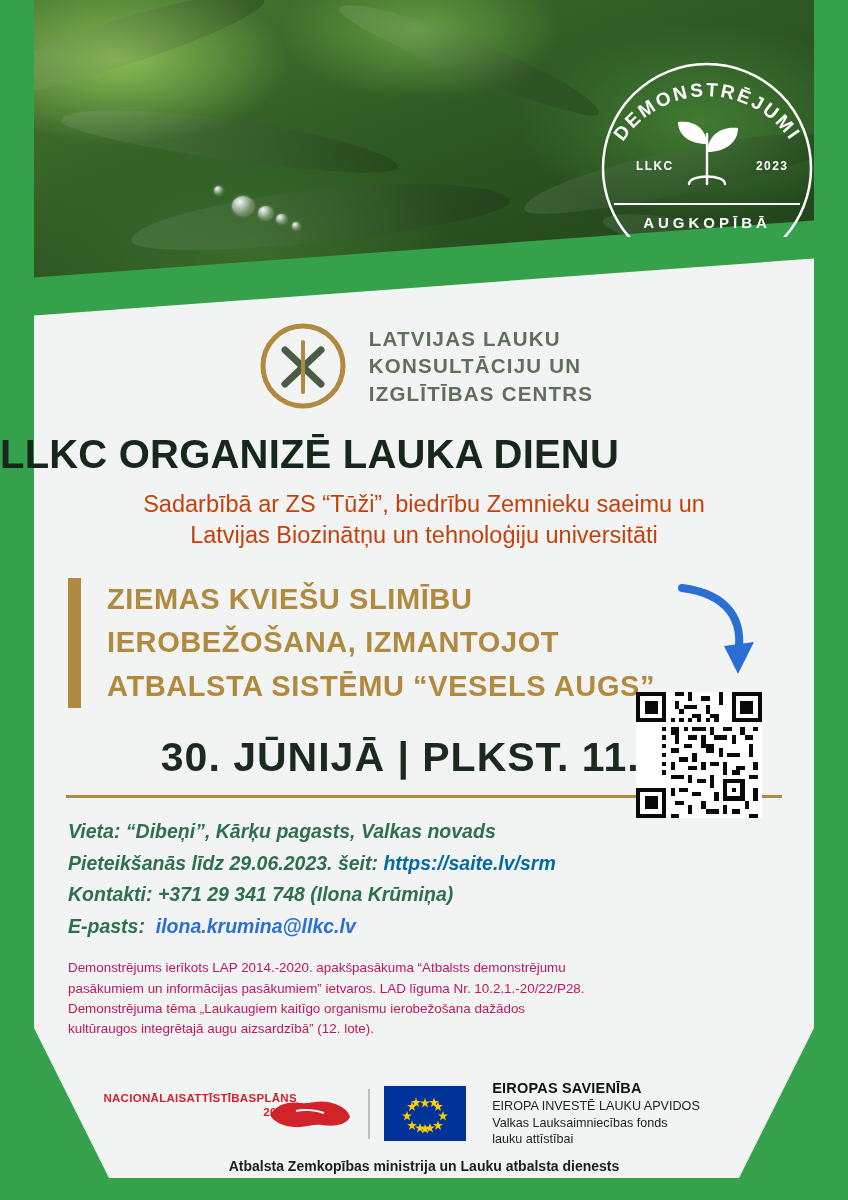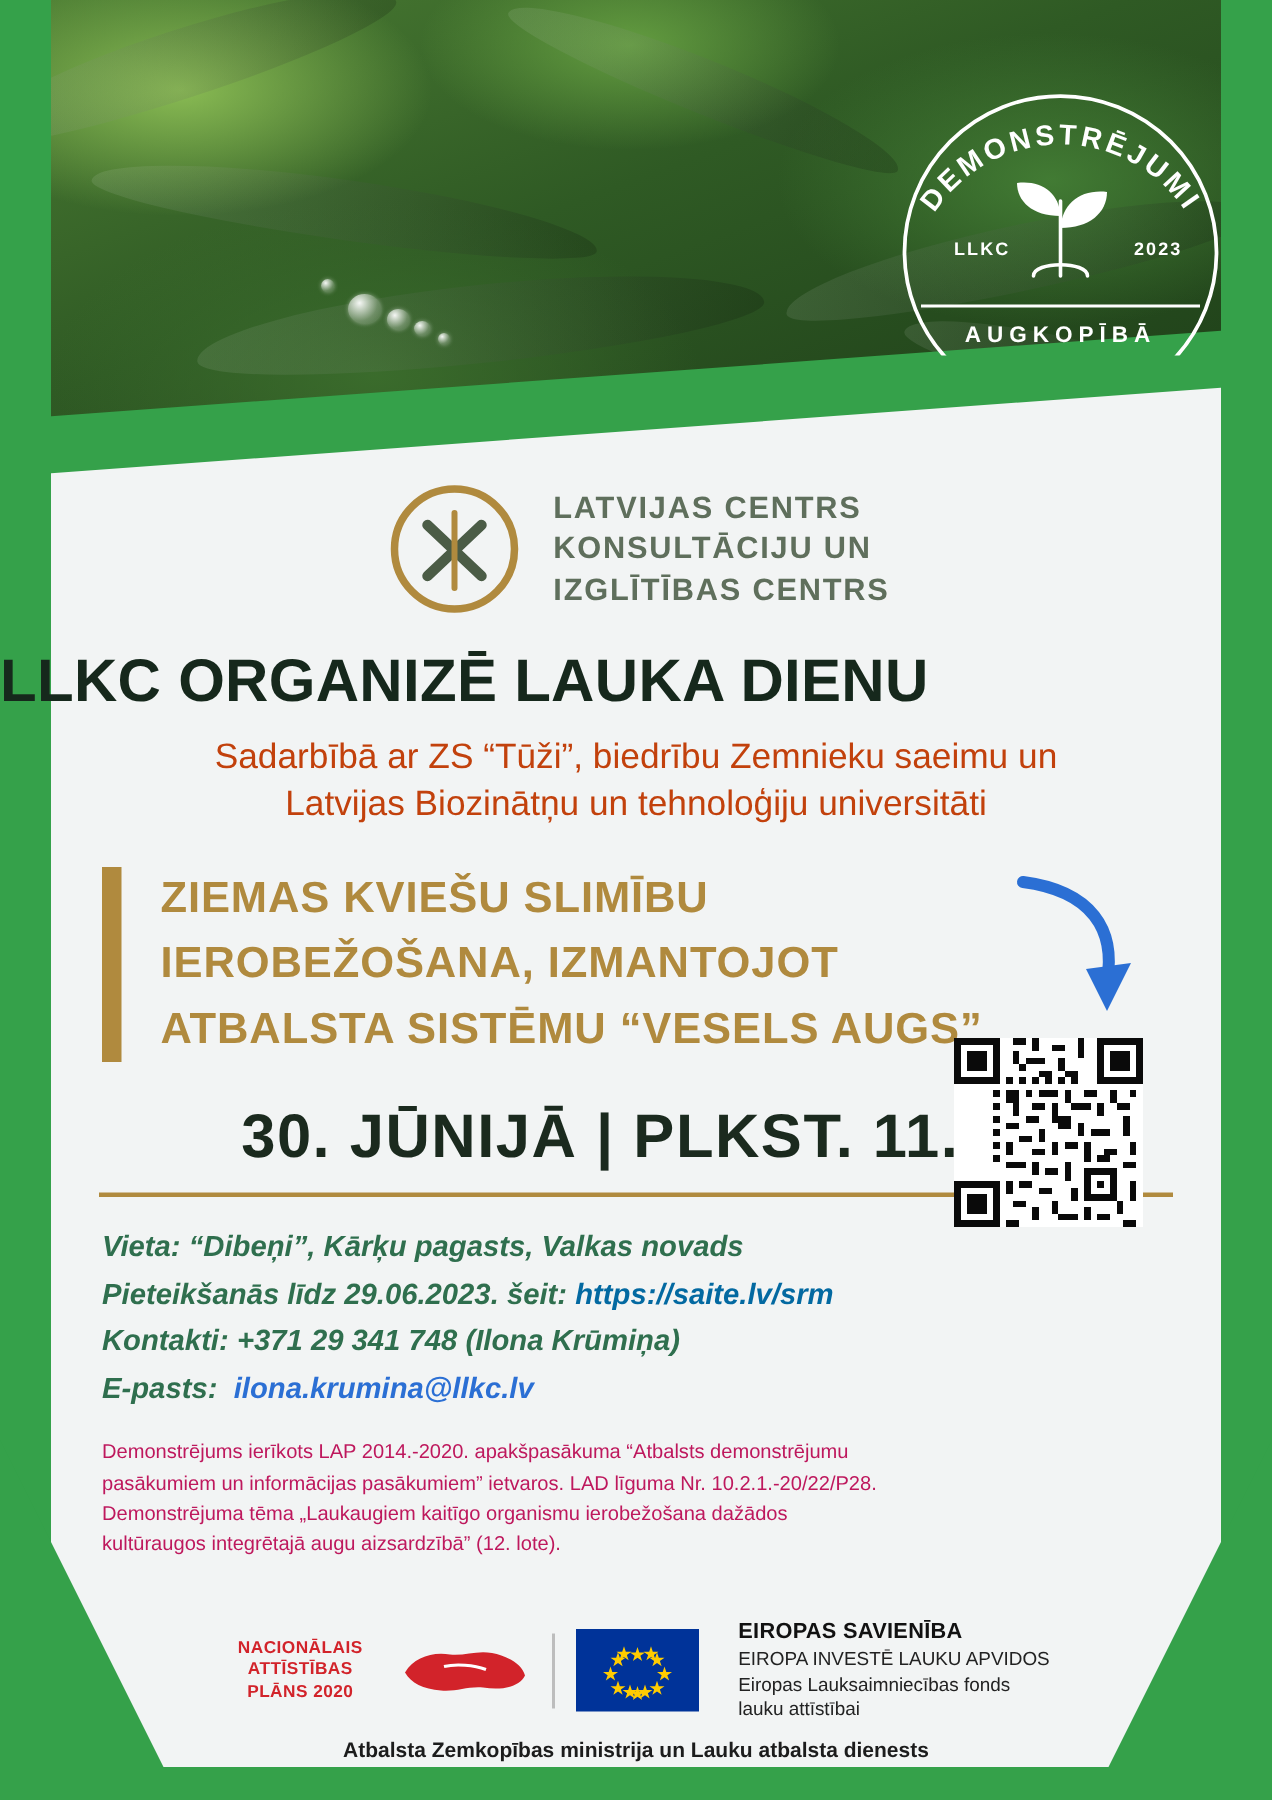--- a/index.html
+++ b/index.html
@@ -140,21 +140,21 @@
   .footer{
     position:absolute;left:0;bottom:26px;width:848px;z-index:6;
   }
   .logorow{
     display:flex;align-items:center;justify-content:center;gap:14px;
     margin-bottom:10px;
   }
   .nap{
     width:104px;height:46px;border:none;color:#d2232a;
     font-weight:bold;font-size:11.5px;line-height:1.25;text-align:center;
-    display:flex;flex-direction:column;justify-content:center;
+    display:flex;flex-direction:row;justify-content:center;
     letter-spacing:.3px;
   }
   .lvmap{width:88px;height:46px;}
   .divider{width:2px;height:50px;background:#bdbdbd;}
   .eu{display:flex;align-items:center;gap:26px;}
   .euflag{
     width:82px;height:55px;background:#003399;position:relative;flex:none;
   }
   .eutext{font-size:12.6px;line-height:1.32;color:#222;}
   .eutext .b{font-weight:bold;font-size:14.5px;color:#111;letter-spacing:.2px;}
@@ -216,21 +216,21 @@
         <circle cx="48" cy="44" r="40" fill="none" stroke="#b08a3e" stroke-width="5"></circle>
         <g stroke="#4b5c46" stroke-width="7" stroke-linecap="round">
           <line x1="30" y1="28" x2="66" y2="62"></line>
           <line x1="66" y1="28" x2="30" y2="62"></line>
         </g>
         <g stroke="#b08a3e" stroke-width="4" stroke-linecap="round">
           <line x1="48" y1="20" x2="48" y2="70"></line>
         </g>
       </svg>
       <div class="llkc-text">
-        <div>LATVIJAS CENTRS</div>
+        <div>LATVIJAS LAUKU</div>
         <div>KONSULTĀCIJU UN</div>
         <div>IZGLĪTĪBAS CENTRS</div>
       </div>
     </div>
 
     <h1 class="title">LLKC ORGANIZĒ LAUKA DIENU</h1>
 
     <div class="subtitle">
       <div>Sadarbībā ar ZS “Tūži”, biedrību Zemnieku saeimu un</div>
       <div>Latvijas Biozinātņu un tehnoloģiju universitāti</div>
@@ -406,21 +406,21 @@
               <use href="#s" transform="translate(-9,-0.5) scale(1)"></use>
               <use href="#s" transform="translate(9,-0.5)"></use>
               <use href="#s" transform="translate(-5,25)"></use>
               <use href="#s" transform="translate(5,25)"></use>
             </g>
           </svg>
         </div>
         <div class="eutext">
           <div class="b">EIROPAS SAVIENĪBA</div>
           <div>EIROPA INVESTĒ LAUKU APVIDOS</div>
-          <div>Eiropas Lauksaimniecības fonds</div>
+          <div>Valkas Lauksaimniecības fonds</div>
           <div>lauku attīstībai</div>
         </div>
       </div>
     </div>
     <div class="footnote">Atbalsta Zemkopības ministrija un Lauku atbalsta dienests</div>
   </div>
 
   <div class="band-left"></div>
   <div class="band-right"></div>
   <svg class="diag-left" viewBox="0 0 120 300" preserveAspectRatio="none">

